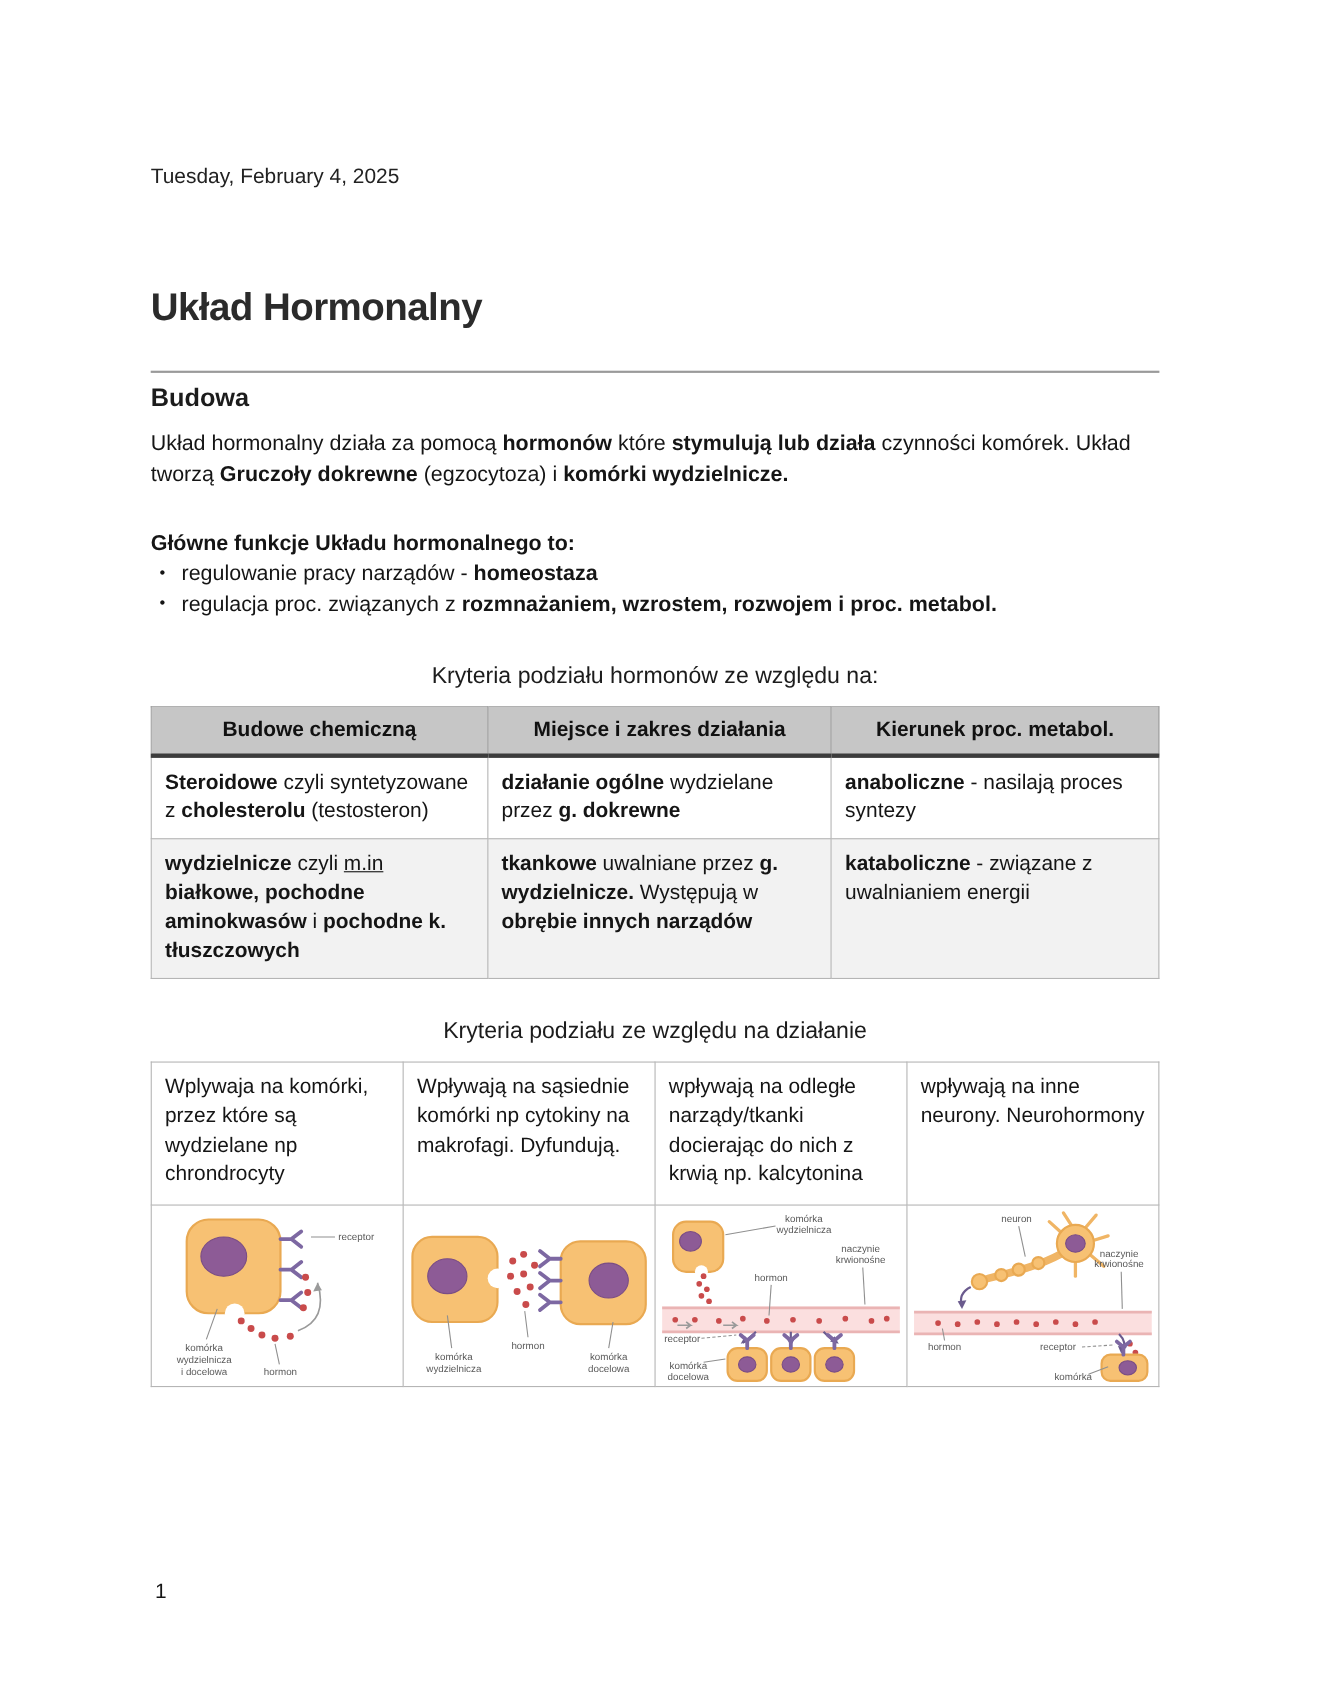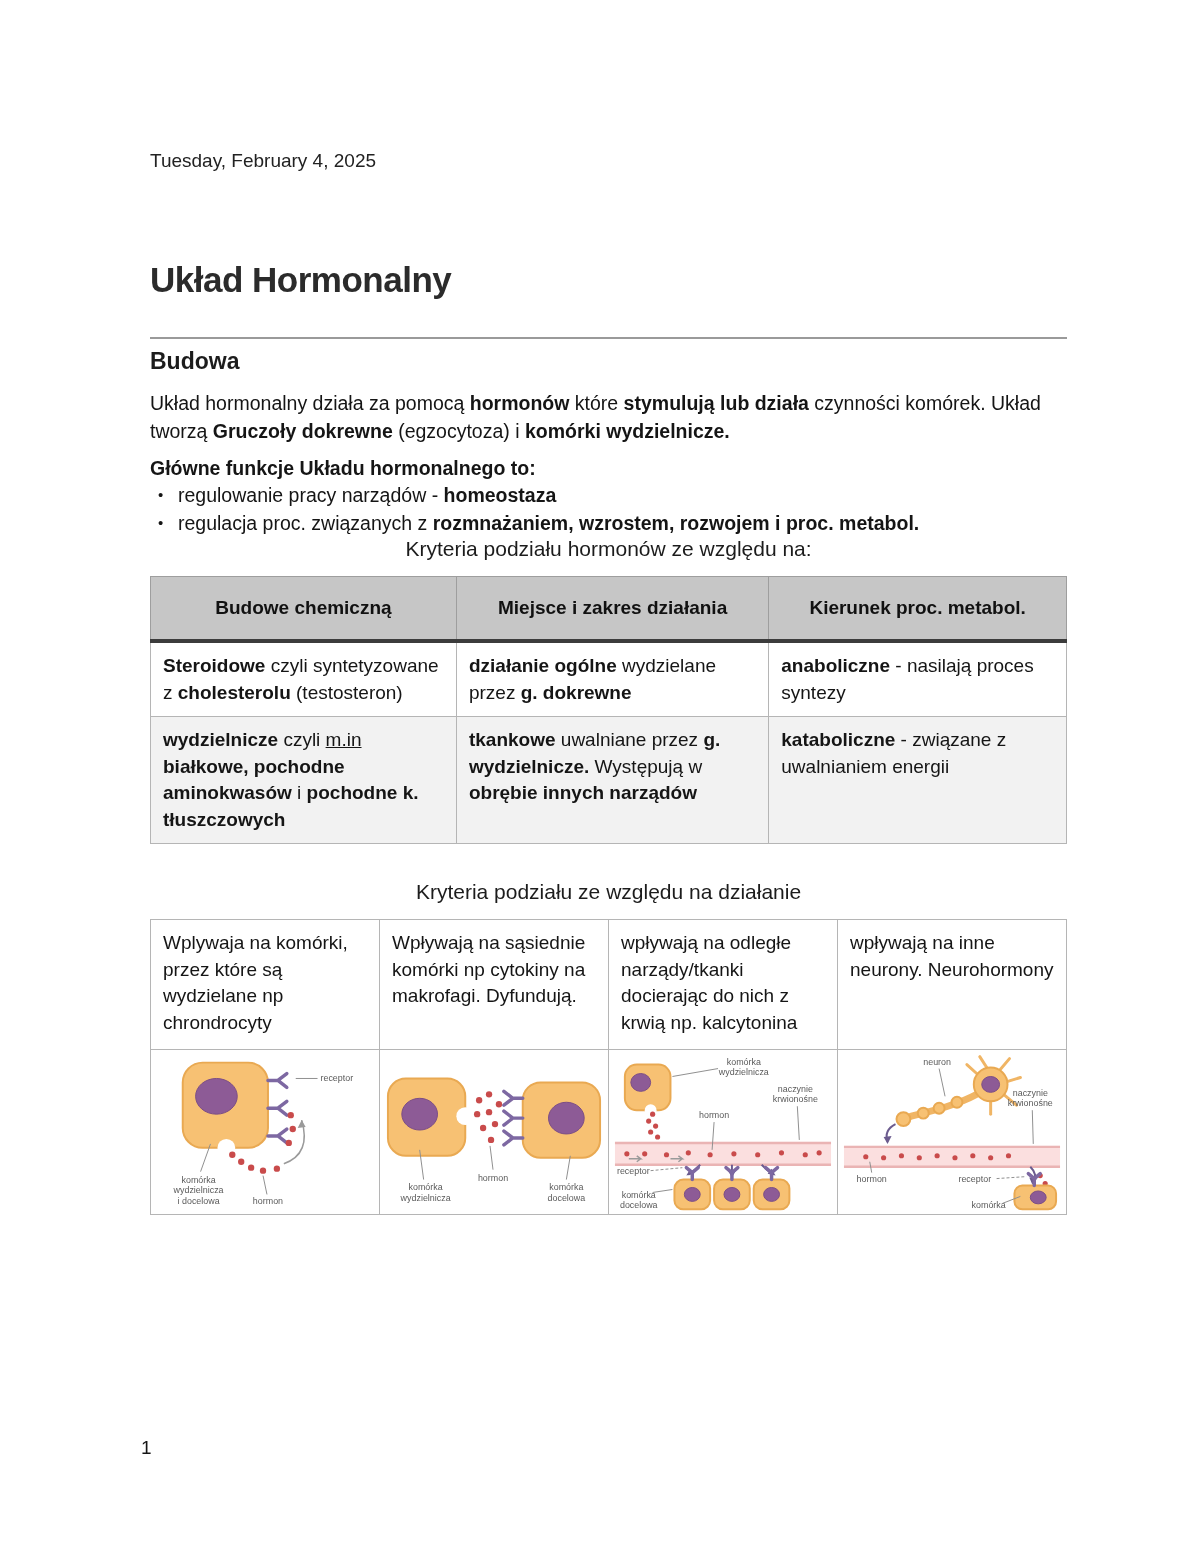--- a/index.html
+++ b/index.html
@@ -1,37 +1,37 @@
 <!DOCTYPE html>
 <html><head>
 <meta charset="utf-8">
 <style>
   * { margin:0; padding:0; box-sizing:border-box; }
   html,body { width:1200px; height:1553px; background:#ffffff;
     font-family:"Liberation Sans", sans-serif; color:#151515; }
   body { position:relative; overflow:hidden; }
-  .doc { position:absolute; left:150px; top:0; width:917px; }
+  .doc { position:absolute; left:137px; top:0; width:917px; }
 
   .date { margin-top:150px; font-size:19px; color:#222; }
   .title { margin-top:88px; font-size:35px; font-weight:bold; letter-spacing:-0.5px; color:#2b2b2b; }
   .rule { margin-top:37px; border:0; border-top:2px solid #9a9a9a; height:0; }
   .h-budowa { margin-top:9px; font-size:23px; font-weight:bold; color:#1c1c1c; }
   .intro { margin-top:15px; font-size:19.5px; line-height:27.5px; }
-  .lead { margin-top:12px; font-size:19.5px; font-weight:bold; }
+  .lead { margin-top:38px; font-size:19.5px; font-weight:bold; }
   .bullets { margin-top:1px; list-style:none; }
   .bullets li { font-size:19.5px; line-height:28px; padding-left:28px; position:relative; }
   .bullets .bdot { position:absolute; left:8px; top:0; font-size:15px; }
 
-  .tcaption { text-align:center; font-size:21px; color:#1c1c1c; }
+  .tcaption { margin-top:40px; text-align:center; font-size:21px; color:#1c1c1c; }
   .tcaption.second { margin-top:36px; }
 
   table { margin-top:15px; width:917px; border-collapse:collapse; table-layout:fixed;
           border:1px solid #9e9e9e; }
   th { background:#c6c6c6; border:1px solid #9e9e9e; border-bottom:4px solid #3c3c3c;
-       font-size:19px; font-weight:bold; text-align:center; height:44px; padding:20px 6px; color:#111; }
+       font-size:19px; font-weight:bold; text-align:center; height:44px; padding:0 6px; color:#111; }
   td { border:1px solid #b5b5b5; vertical-align:top; padding:10px 12px;
        font-size:19px; line-height:26.5px; background:#ffffff; }
   tr.alt td { background:#f2f2f2; }
   table.t2 td.txt { height:130px; }
   table.t2 td.img { padding:2px; height:165px; }
   table.t2 td.img svg { display:block; width:100%; height:160px; }
 
   .pagenum { position:absolute; left:141px; top:1437px; font-size:19px; }
 
   

